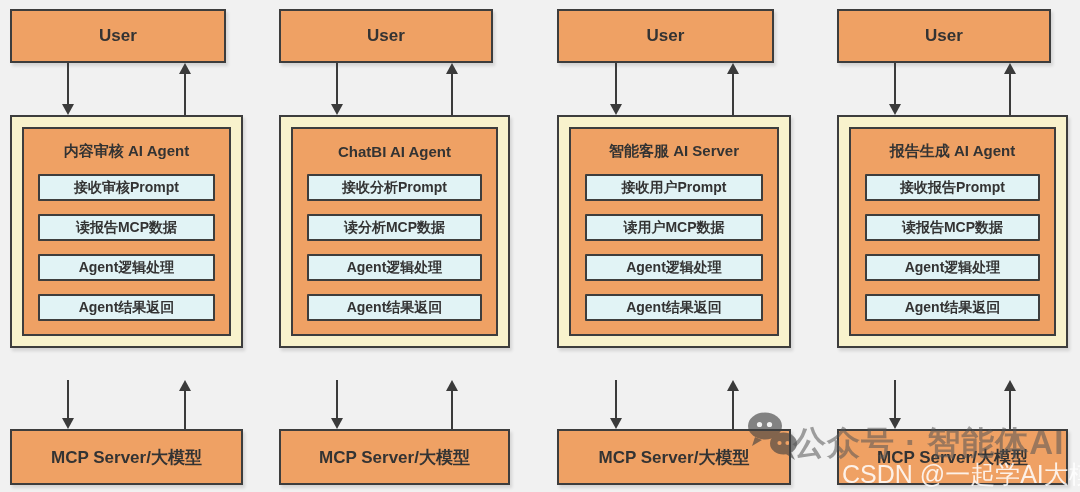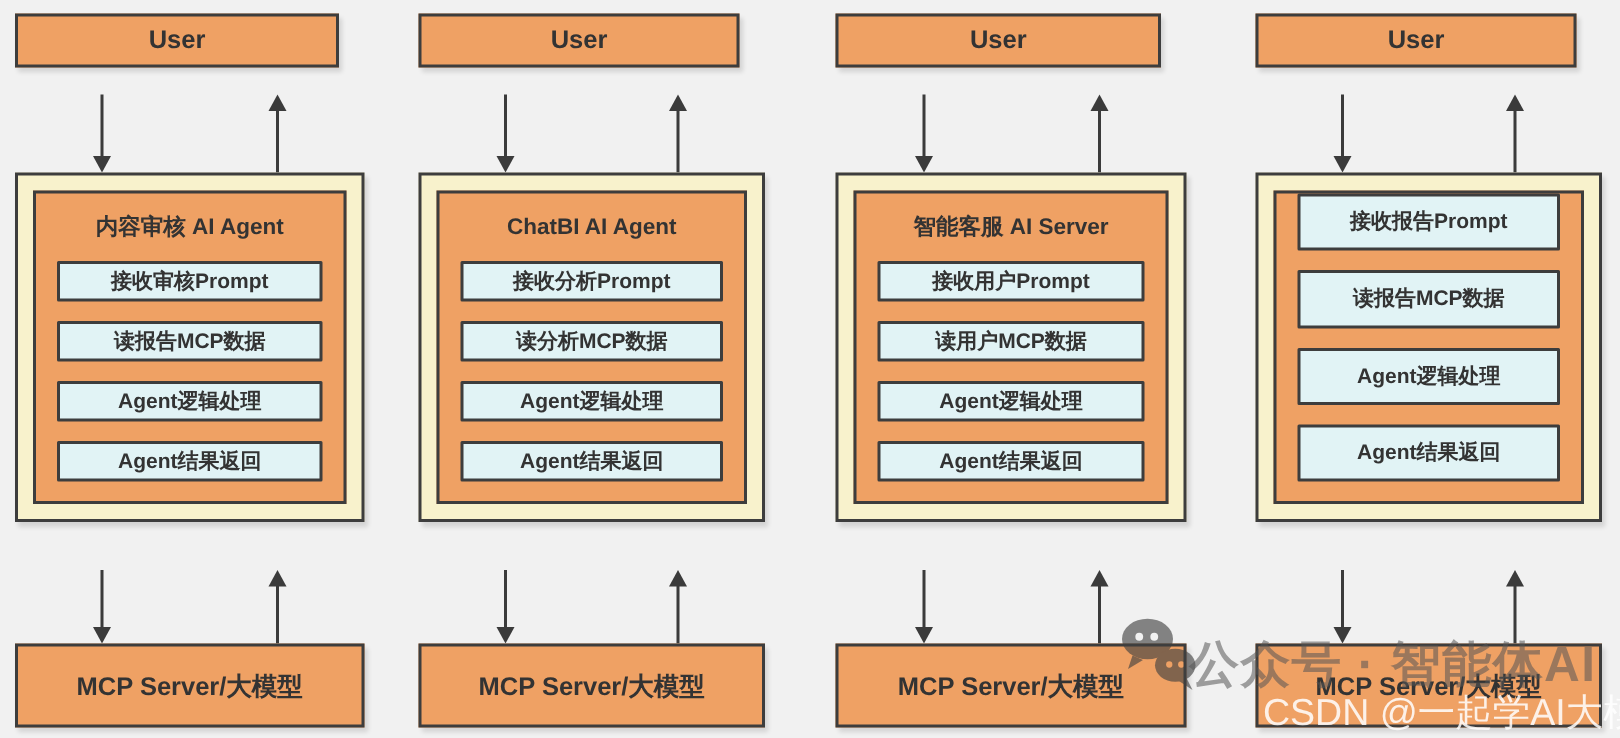--- a/index.html
+++ b/index.html
@@ -14,21 +14,21 @@
   }
   .column { position: absolute; top: 0; height: 100%; }
 
   .obox {
     background: #efa164;
     border: 2px solid #3d3d3d;
     display: flex; align-items: center; justify-content: center;
     font-weight: bold; color: #333333;
     box-shadow: 2px 3px 3px rgba(0,0,0,0.12);
   }
-  .user-box  { position: absolute; top: 9px;   left: 0; right: 17px; height: 36px; font-size: 17px; }
+  .user-box  { position: absolute; top: 9px;   left: 0; right: 17px; height: 54px; font-size: 17px; }
   .mcp-box   { position: absolute; top: 429px; left: 0; right: 0; height: 56px; font-size: 17px; text-align: center; }
 
   .arrow-zone { position: absolute; left: 0; right: 0; }
   .zone-top    { top: 63px;  height: 52px; }
   .zone-bottom { top: 380px; height: 49px; }
   .arrow { position: absolute; top: 0; height: 100%; width: 12px; margin-left: -6px; }
   .arrow.at-25 { left: 25%; }
   .arrow.at-75 { left: 75%; }
   .arrow::before {
     content: ""; position: absolute; left: 5px; width: 2px;
@@ -157,20 +157,21 @@
   </div>
 
   <div class="column" style="left:837px; width:231px;">
     <div class="obox user-box">User</div>
     <div class="arrow-zone zone-top">
       <div class="arrow down at-25"></div>
       <div class="arrow up at-75"></div>
     </div>
     <div class="agent-outer">
       <div class="agent-inner">
+        <div class="agent-title">报告生成 AI Agent</div>
         <div class="steps">
           <div class="step">接收报告Prompt</div>
           <div class="step">读报告MCP数据</div>
           <div class="step">Agent逻辑处理</div>
           <div class="step">Agent结果返回</div>
         </div>
       </div>
     </div>
     <div class="arrow-zone zone-bottom">
       <div class="arrow down at-25"></div>

